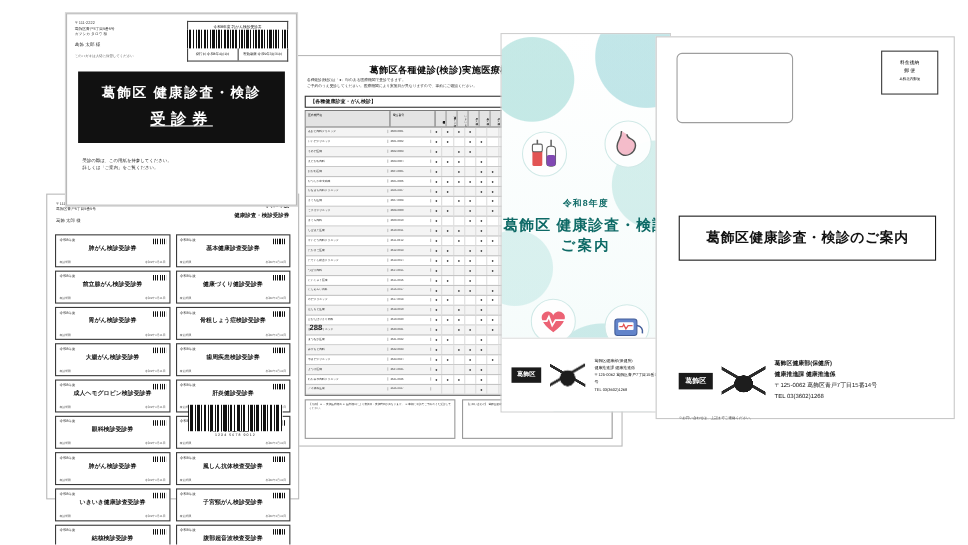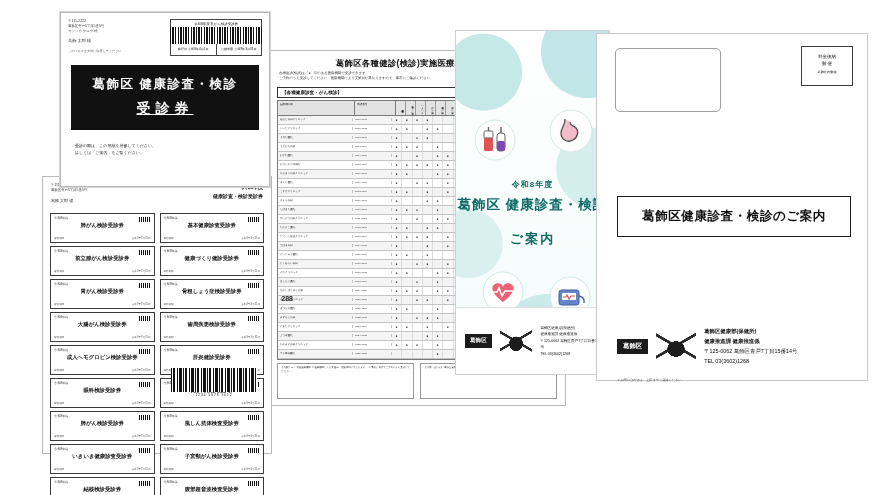--- a/index.html
+++ b/index.html
@@ -298,21 +298,21 @@
   }
   #guide .g-title {
     position: absolute;
     left: 0; right: 0;
     top: 148px;
     text-align: center;
     color: #0e6a66;
   }
   #guide .g-y { font-size: 8px; font-weight: bold; letter-spacing: 1px; }
   #guide .g-m { font-size: 13.5px; font-weight: bold; margin-top: 6px; letter-spacing: 1px; }
-  #guide .g-s { font-size: 13px; font-weight: bold; margin-top: 16px; letter-spacing: 2px; }
+  #guide .g-s { font-size: 13px; font-weight: bold; margin-top: 0; letter-spacing: 2px; }
   #guide .ic {
     position: absolute;
     opacity: 0.95;
   }
   #guide .ic.syringe { left: 18px; top: 88px; }
   #guide .ic.stomach { right: 16px; top: 78px; }
   #guide .ic.heart   { left: 26px; top: 240px; }
   #guide .ic.bp      { right: 18px; top: 245px; }
   #guide .g-footer {
     position: absolute;

